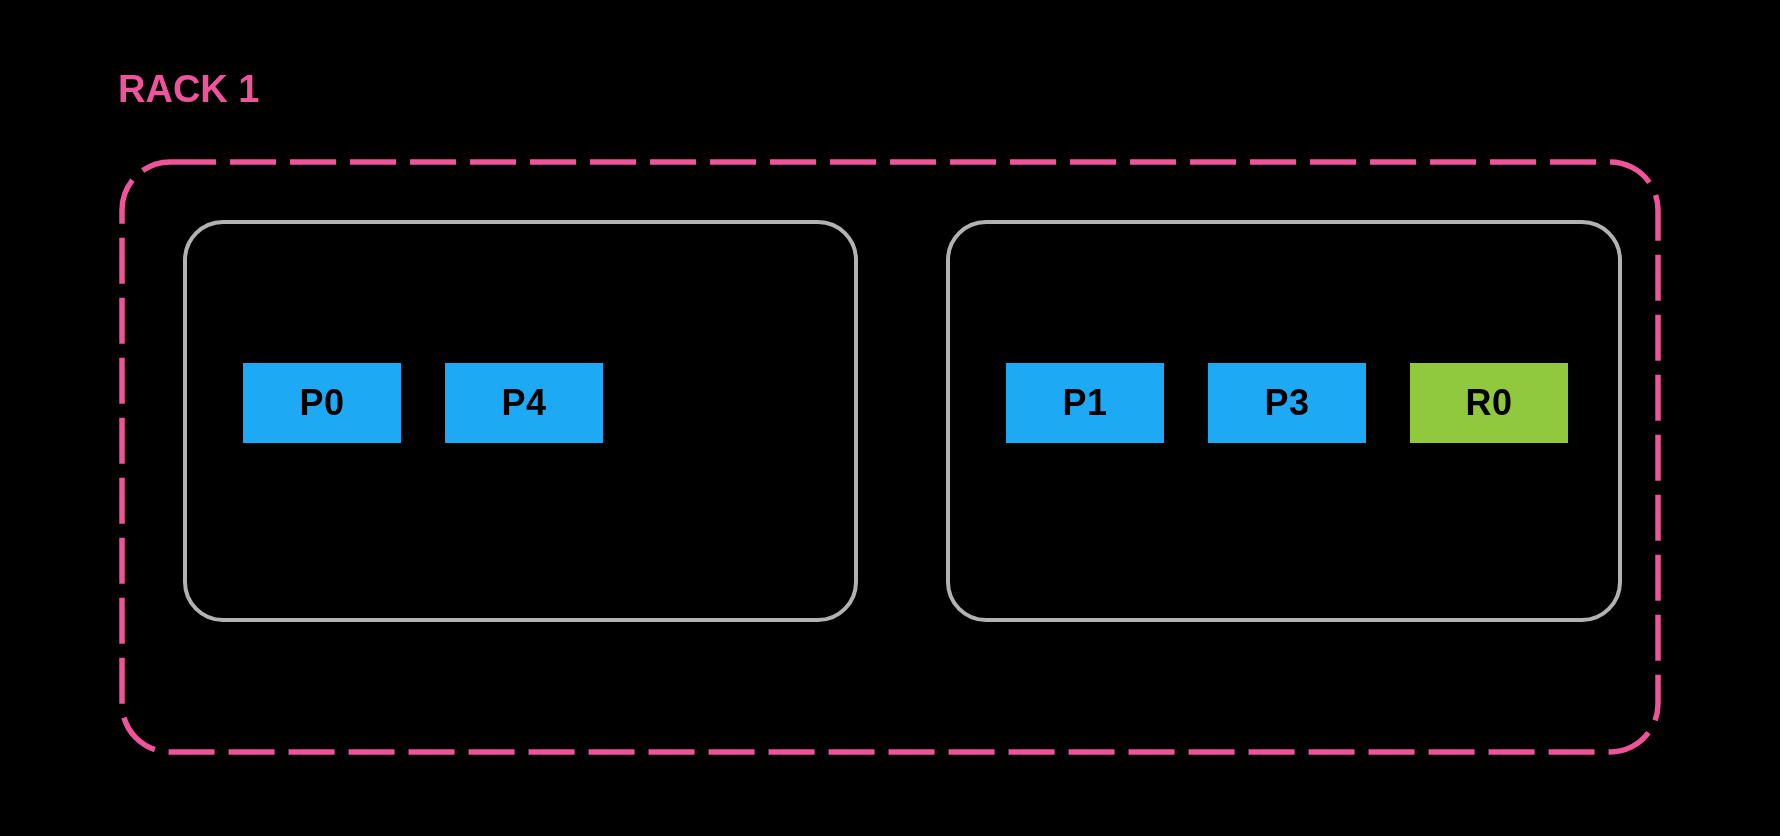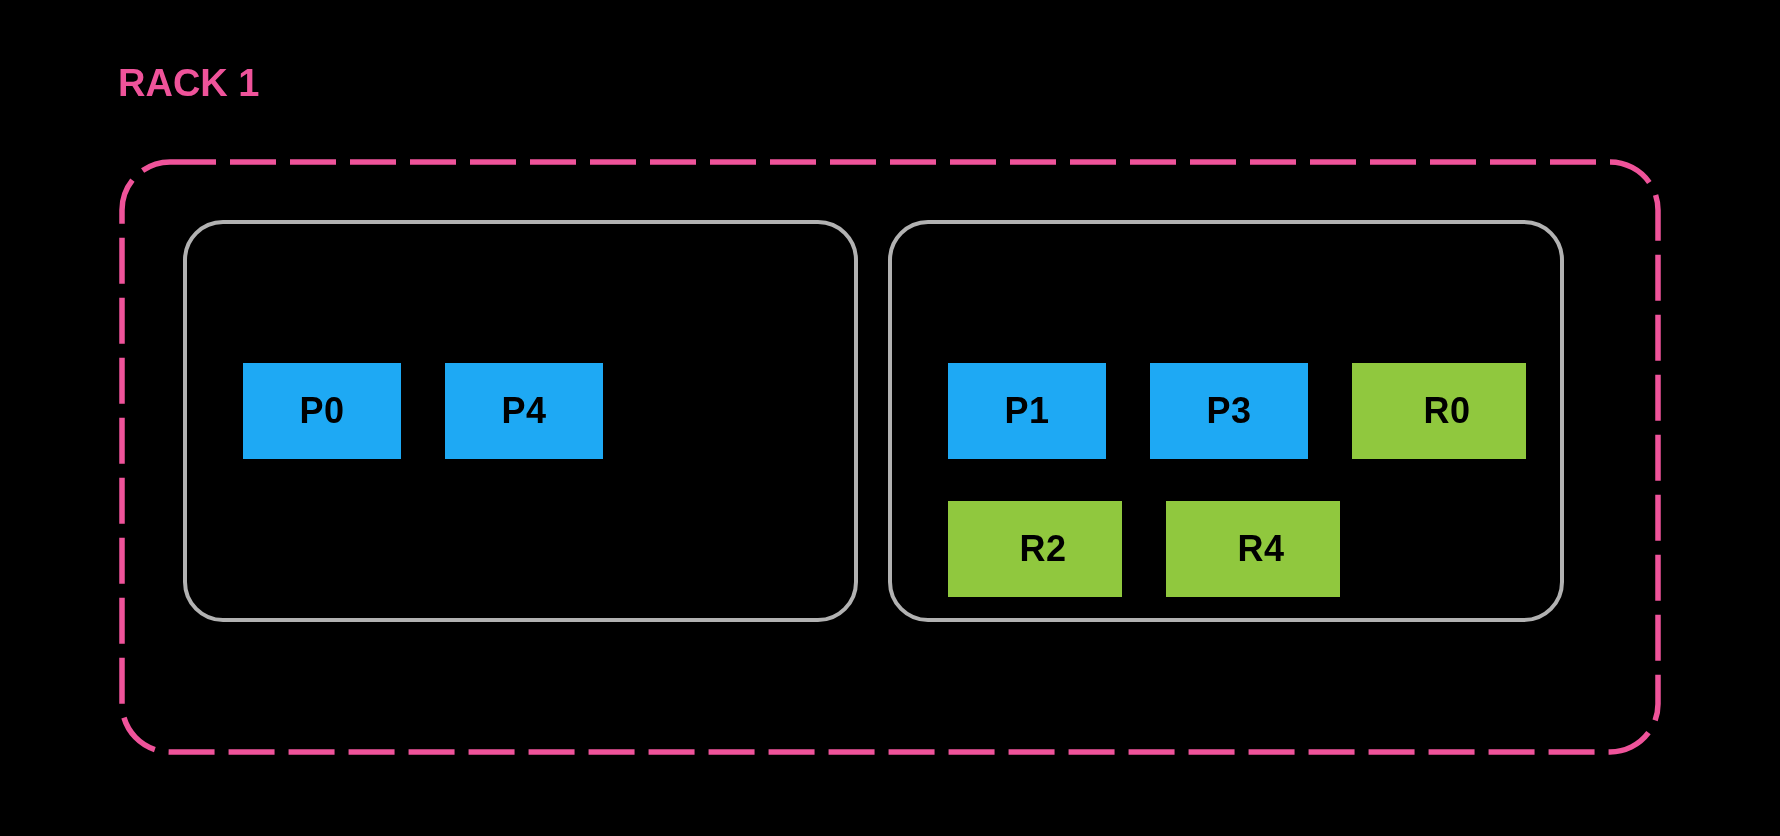--- a/index.html
+++ b/index.html
@@ -11,21 +11,21 @@
   .canvas {
     position: relative;
     width: 1780px;
     height: 836px;
     background: var(--bg, #000);
     overflow: hidden;
   }
   .rack-label {
     position: absolute;
     left: 118px;
-    top: 64px;
+    top: 70px;
     font-size: 38px;
     line-height: 1;
     font-weight: 700;
     letter-spacing: 0px;
     color: var(--pink, #EF539A);
     white-space: nowrap;
   }
   .rack-border {
     position: absolute;
     left: 116px;
@@ -43,47 +43,47 @@
   .host-box {
     position: absolute;
     top: 220px;
     height: 402px;
     box-sizing: border-box;
     border: 4px solid var(--gray, #B2B2B2);
     border-radius: 40px;
     background: transparent;
   }
   .host-box.host-1 { left: 183px; width: 675px; }
-  .host-box.host-2 { left: 888px; width: 676px; }
+  .host-box.host-2 { left: 946px; width: 676px; }
   .chip-rows {
     position: absolute;
     left: 56px;
     top: 139px;
     display: flex;
     flex-direction: column;
     gap: 42px;
   }
   .chip-row {
     display: flex;
     flex-direction: row;
     gap: 44px;
   }
   .chip {
     width: 158px;
-    height: 96px;
+    height: 80px;
     display: flex;
     align-items: center;
     justify-content: center;
     font-size: 36px;
     font-weight: 700;
     color: var(--chip-text, #000);
     letter-spacing: 0.5px;
   }
   .chip.blue  { background: var(--blue, #1EA9F4); }
-  .chip.green { background: var(--green, #90C83E); padding-left: 16px; }
+  .chip.green { background: var(--green, #90C83E); }
 </style>
 </head>
 <body>
 
 <div class="canvas">
 
   <div class="rack-label">RACK 1</div>
 
   <svg class="rack-border" viewBox="0 0 1548 602" xmlns="http://www.w3.org/2000/svg" aria-hidden="true">
     <rect x="6" y="6" width="1536" height="590" rx="48" ry="48"></rect>
@@ -100,20 +100,16 @@
       </div>
   </div>
 
   <div class="host-box host-2">
     <div class="chip-rows">
         <div class="chip-row">
           <div class="chip blue">P1</div>
           <div class="chip blue">P3</div>
           <div class="chip green">R0</div>
         </div>
-        <div class="chip-row">
-          <div class="chip green">R2</div>
-          <div class="chip green">R4</div>
-        </div>
       </div>
   </div>
 
 </div>
 
 </body></html>

